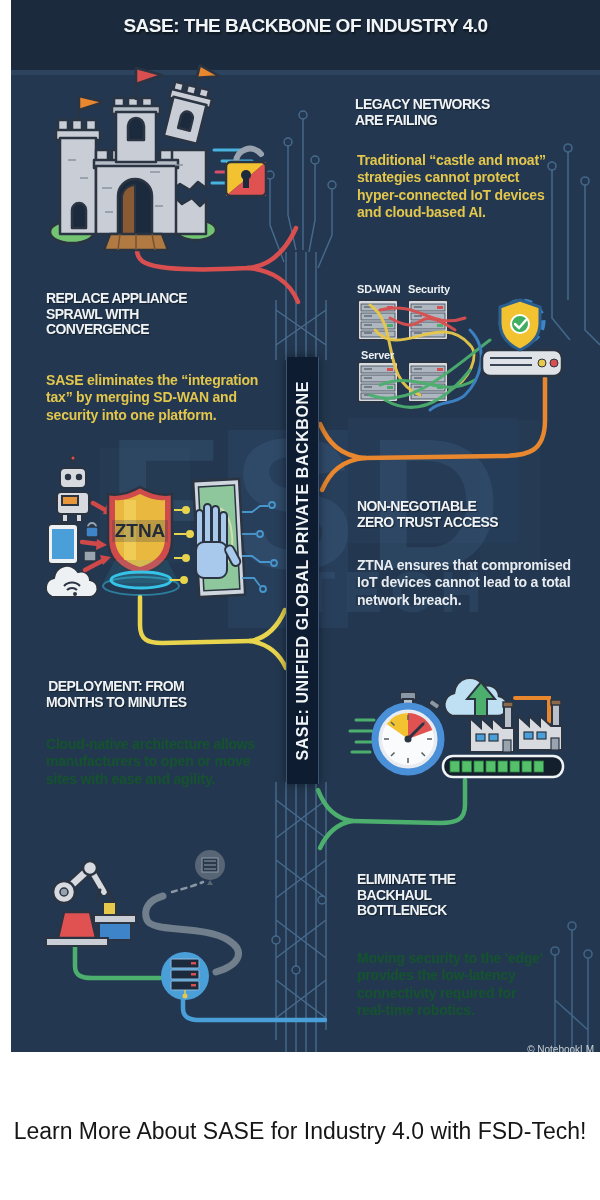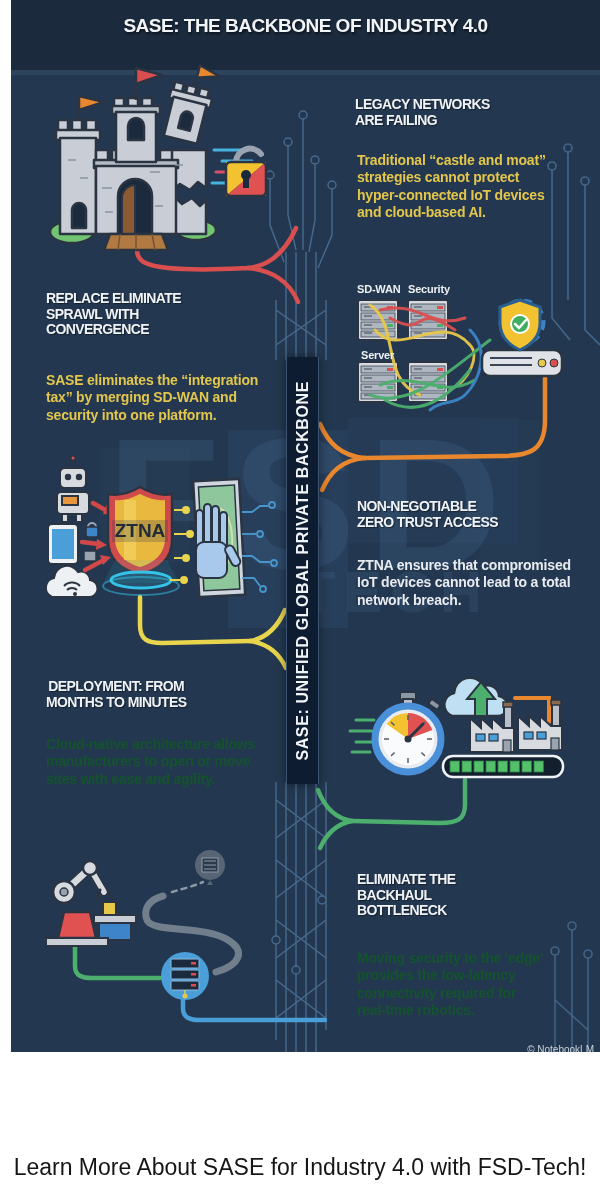--- a/index.html
+++ b/index.html
@@ -8,21 +8,21 @@
   svg.art{position:absolute;left:0;top:0;display:block;}
   .title{position:absolute;left:11px;top:15px;width:589px;text-align:center;color:#f2f5f7;font-size:19px;font-weight:bold;letter-spacing:-0.5px;text-shadow:1px 2px 2px rgba(0,0,0,.5);}
   .h{position:absolute;color:#f0f3f6;font-weight:bold;font-size:14px;line-height:1.12;letter-spacing:-0.6px;white-space:pre-line;text-shadow:1px 1px 1px rgba(0,0,0,.45);}
   .b{position:absolute;font-weight:bold;font-size:14px;line-height:1.24;letter-spacing:-0.2px;white-space:pre-line;}
   .b.yellow{color:#e3c64c}.b.cream{color:#14532d}.b.white{color:#e8ecf0}
   .rack-label{position:absolute;color:#eef1f4;font-weight:bold;font-size:11px;letter-spacing:-0.2px;}
   .banner{position:absolute;left:286px;top:357px;width:31px;height:427px;background:#0e1c31;border-left:1px solid rgba(130,170,210,.4);border-right:1px solid rgba(130,170,210,.4);display:flex;align-items:center;justify-content:center;box-shadow:0 0 10px rgba(0,0,0,.45);}
   .banner span{writing-mode:vertical-rl;transform:rotate(180deg);color:#f2f5f7;font-weight:bold;font-size:16px;letter-spacing:.6px;white-space:nowrap;}
   .credit{position:absolute;right:6px;top:1044px;color:rgba(255,255,255,.75);font-size:10px;}
   .footer{position:absolute;left:0;top:1052px;width:600px;height:148px;background:#ffffff;}
-  .footer .cap{margin-top:102px;text-align:center;font-size:23px;color:#161616;}
+  .footer .cap{margin-top:66px;text-align:center;font-size:23px;color:#161616;}
 </style>
 </head>
 <body>
 
 <div class="page">
   <div class="info">
 
   <svg class="art" width="600" height="1052" viewBox="0 0 600 1052">
 
     <rect x="11" y="0" width="589" height="1052" fill="#233850"></rect>
@@ -394,21 +394,21 @@
 
   <div class="title">SASE: THE BACKBONE OF INDUSTRY 4.0</div>
 
   <div class="h" style="left:355px;top:97px;">LEGACY NETWORKS
 ARE FAILING</div>
   <div class="b yellow" style="left:337px;top:152px;margin-left:20px;">Traditional “castle and moat”
 strategies cannot protect
 hyper-connected IoT devices
 and cloud-based AI.</div>
 
-  <div class="h" style="left:46px;top:291px;">REPLACE ELIMINATE
+  <div class="h" style="left:46px;top:291px;">REPLACE APPLIANCE
 SPRAWL WITH
 CONVERGENCE</div>
   <div class="b yellow" style="left:46px;top:372px;">SASE eliminates the “integration
 tax” by merging SD-WAN and
 security into one platform.</div>
 
   <div class="h" style="left:357px;top:499px;">NON-NEGOTIABLE
 ZERO TRUST ACCESS</div>
   <div class="b white" style="left:357px;top:557px;">ZTNA ensures that compromised
 IoT devices cannot lead to a total

